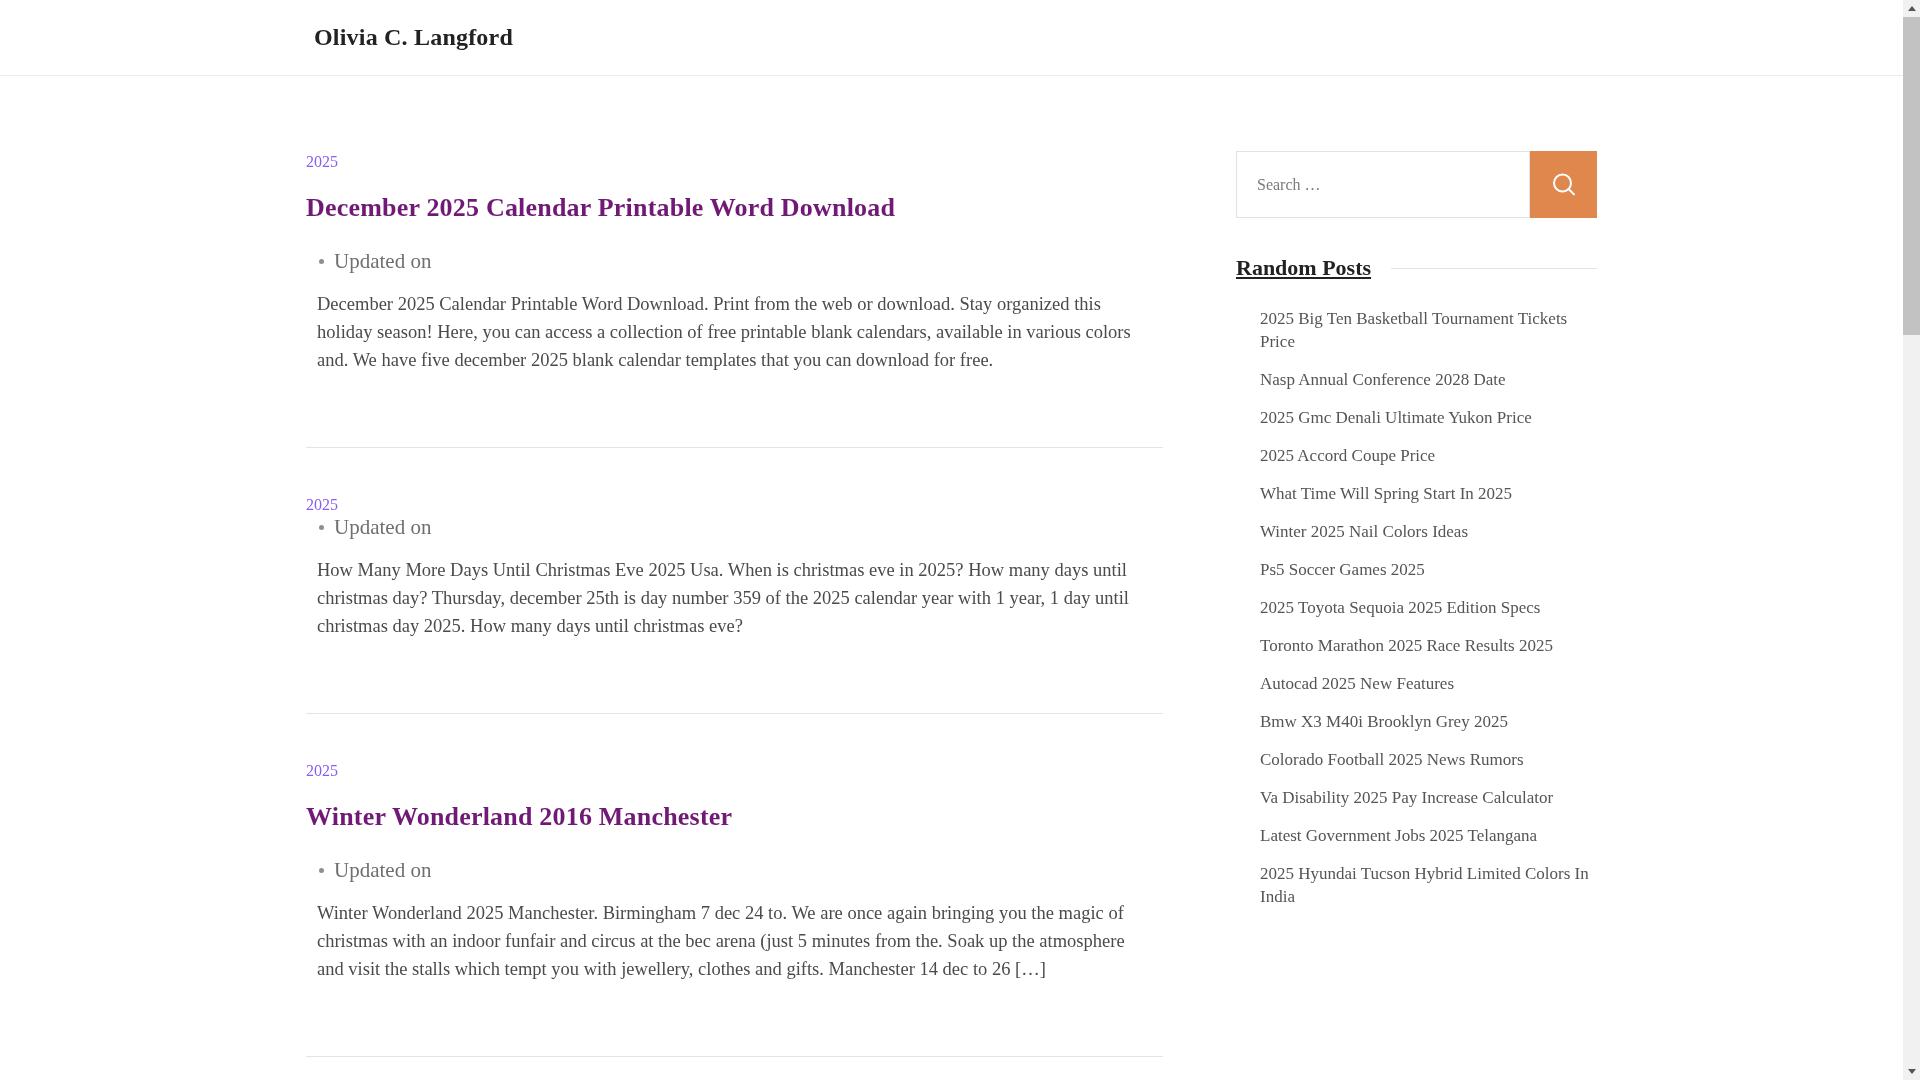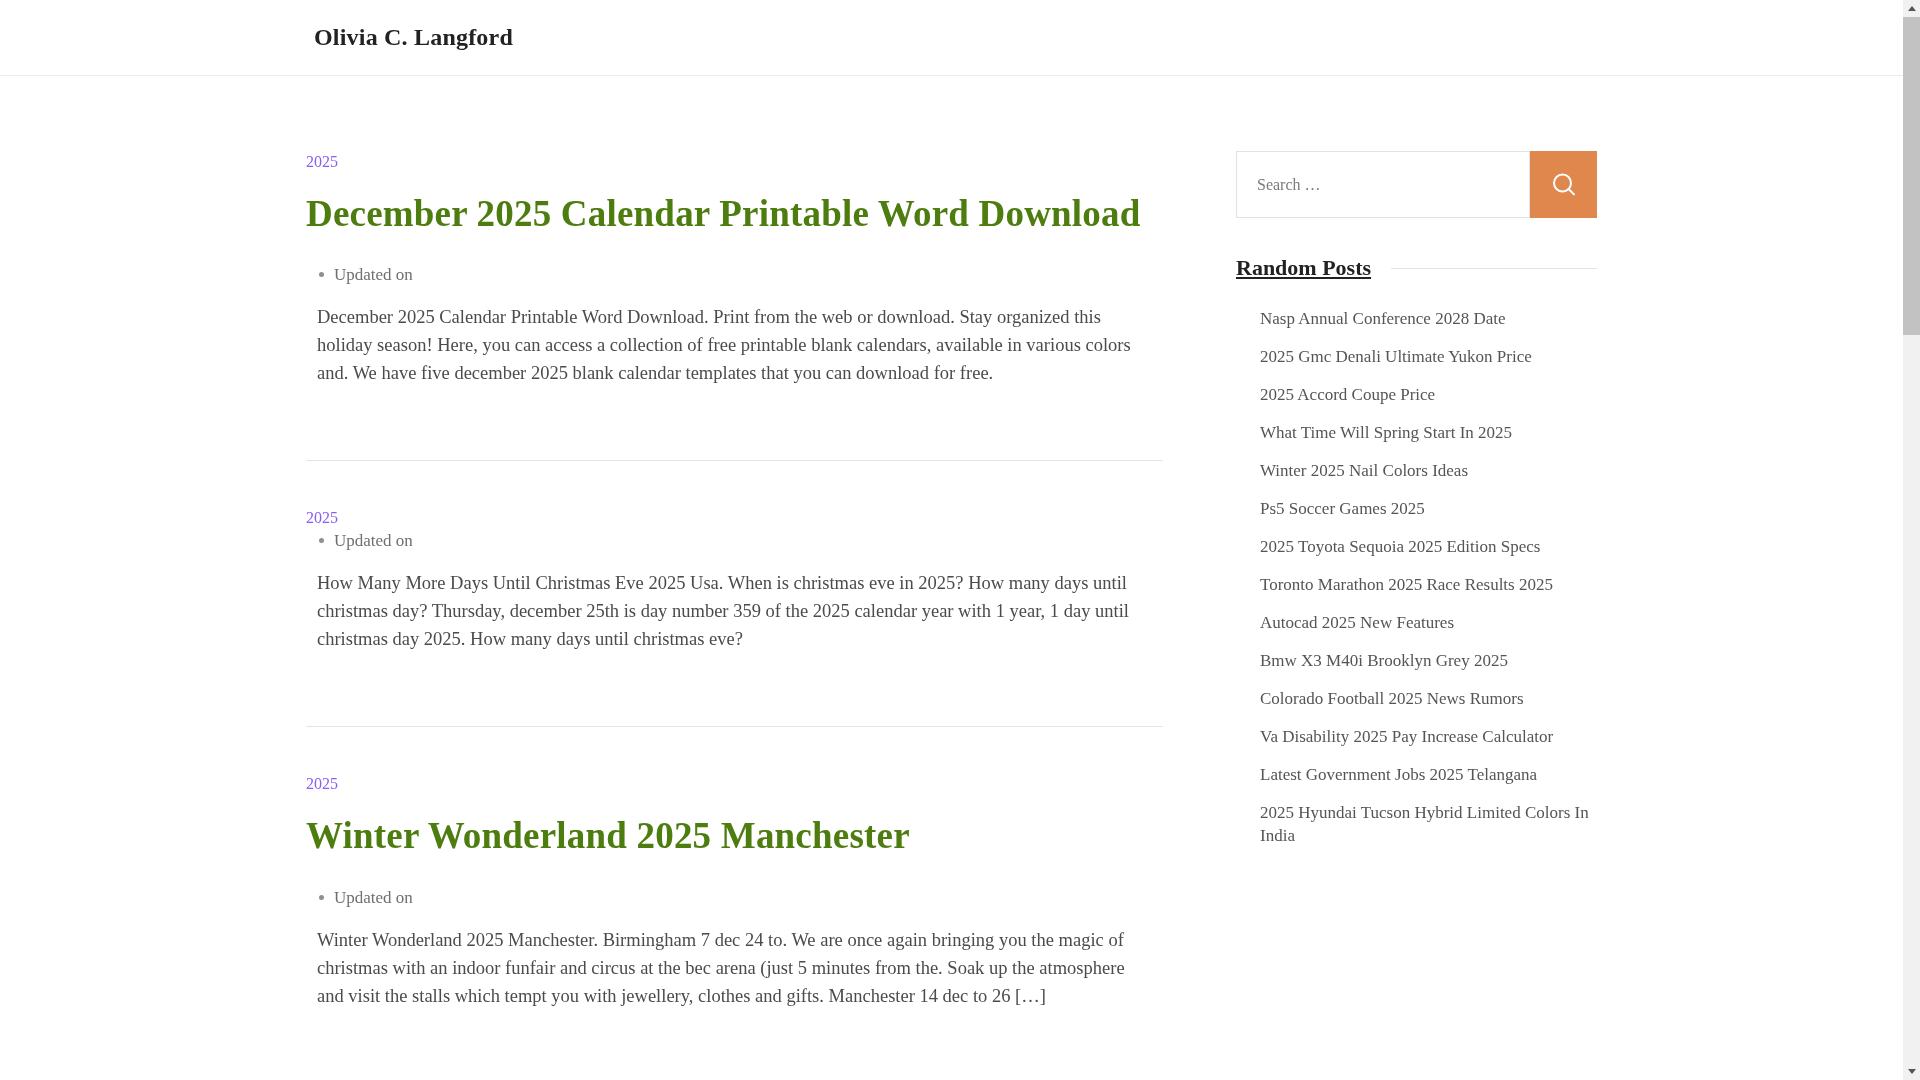--- a/index.html
+++ b/index.html
@@ -65,27 +65,27 @@
   
   .post {
     border-bottom: 1px solid #e4e4e4;
     padding-bottom: 62px; margin-bottom: 46px;
   }
   .cat-links { line-height: 22px; }
   .cat-links a {
     font-size: 16px; color: #8b5cf6; text-decoration: none;
   }
   .entry-title {
-    margin: 19px 0 27px; font-size: 37px; line-height: 1.2;
-    font-weight: 700; color: #4d7c0f; letter-spacing: 0.2px;
+    margin: 19px 0 27px; font-size: 26px; line-height: 1.2;
+    font-weight: 700; color: #701a75; letter-spacing: 0.2px;
   }
   .entry-title a { color: inherit; text-decoration: none; }
   .entry-meta {
     list-style: none; margin: 0 0 17px; padding: 0;
-    font-size: 17px; color: #6f6f6f; line-height: 23px;
+    font-size: 21px; color: #6f6f6f; line-height: 23px;
   }
   .entry-meta li { position: relative; padding-left: 28px; }
   .entry-meta li::before {
     content: ""; position: absolute; left: 13px; top: 9px;
     width: 5px; height: 5px; border-radius: 50%; background: #8f8f8f;
   }
   .excerpt {
     margin: 11px; font-size: 18.5px; line-height: 28px; color: #4b4b4b;
   }
 
@@ -165,21 +165,21 @@
           <li>Updated on</li>
         </ul>
         <p class="excerpt">How Many More Days Until Christmas Eve 2025 Usa. When is christmas eve in 2025? How many days until christmas day? Thursday, december 25th is day number 359 of the 2025 calendar year with 1 year, 1 day until christmas day 2025. How many days until christmas eve?</p>
       </article>
 
       <article class="post">
         <div class="cat-links">
           <a href="#">2025</a>
         </div>
         <h2 class="entry-title">
-          <a href="#">Winter Wonderland 2025 Manchester</a>
+          <a href="#">Winter Wonderland 2016 Manchester</a>
         </h2>
         <ul class="entry-meta">
           <li>Updated on</li>
         </ul>
         <p class="excerpt">Winter Wonderland 2025 Manchester. Birmingham 7 dec 24 to. We are once again bringing you the magic of christmas with an indoor funfair and circus at the bec arena (just 5 minutes from the. Soak up the atmosphere and visit the stalls which tempt you with jewellery, clothes and gifts. Manchester 14 dec to 26 […]</p>
       </article>
 
     </main>
 
     <aside class="sidebar">
@@ -192,20 +192,21 @@
               <circle cx="12.5" cy="12" r="8.5" stroke="#ffffff" stroke-width="2"></circle>
               <line x1="18.8" y1="18.2" x2="24" y2="23.4" stroke="#ffffff" stroke-width="2" stroke-linecap="round"></line>
             </svg>
           </span>
         </button>
       </form>
 
       <section class="widget">
         <h2 class="widget-title">Random Posts</h2>
         <ul class="random-list">
+          <li><a href="#">2025 Big Ten Basketball Tournament Tickets Price</a></li>
           <li><a href="#">Nasp Annual Conference 2028 Date</a></li>
           <li><a href="#">2025 Gmc Denali Ultimate Yukon Price</a></li>
           <li><a href="#">2025 Accord Coupe Price</a></li>
           <li><a href="#">What Time Will Spring Start In 2025</a></li>
           <li><a href="#">Winter 2025 Nail Colors Ideas</a></li>
           <li><a href="#">Ps5 Soccer Games 2025</a></li>
           <li><a href="#">2025 Toyota Sequoia 2025 Edition Specs</a></li>
           <li><a href="#">Toronto Marathon 2025 Race Results 2025</a></li>
           <li><a href="#">Autocad 2025 New Features</a></li>
           <li><a href="#">Bmw X3 M40i Brooklyn Grey 2025</a></li>

